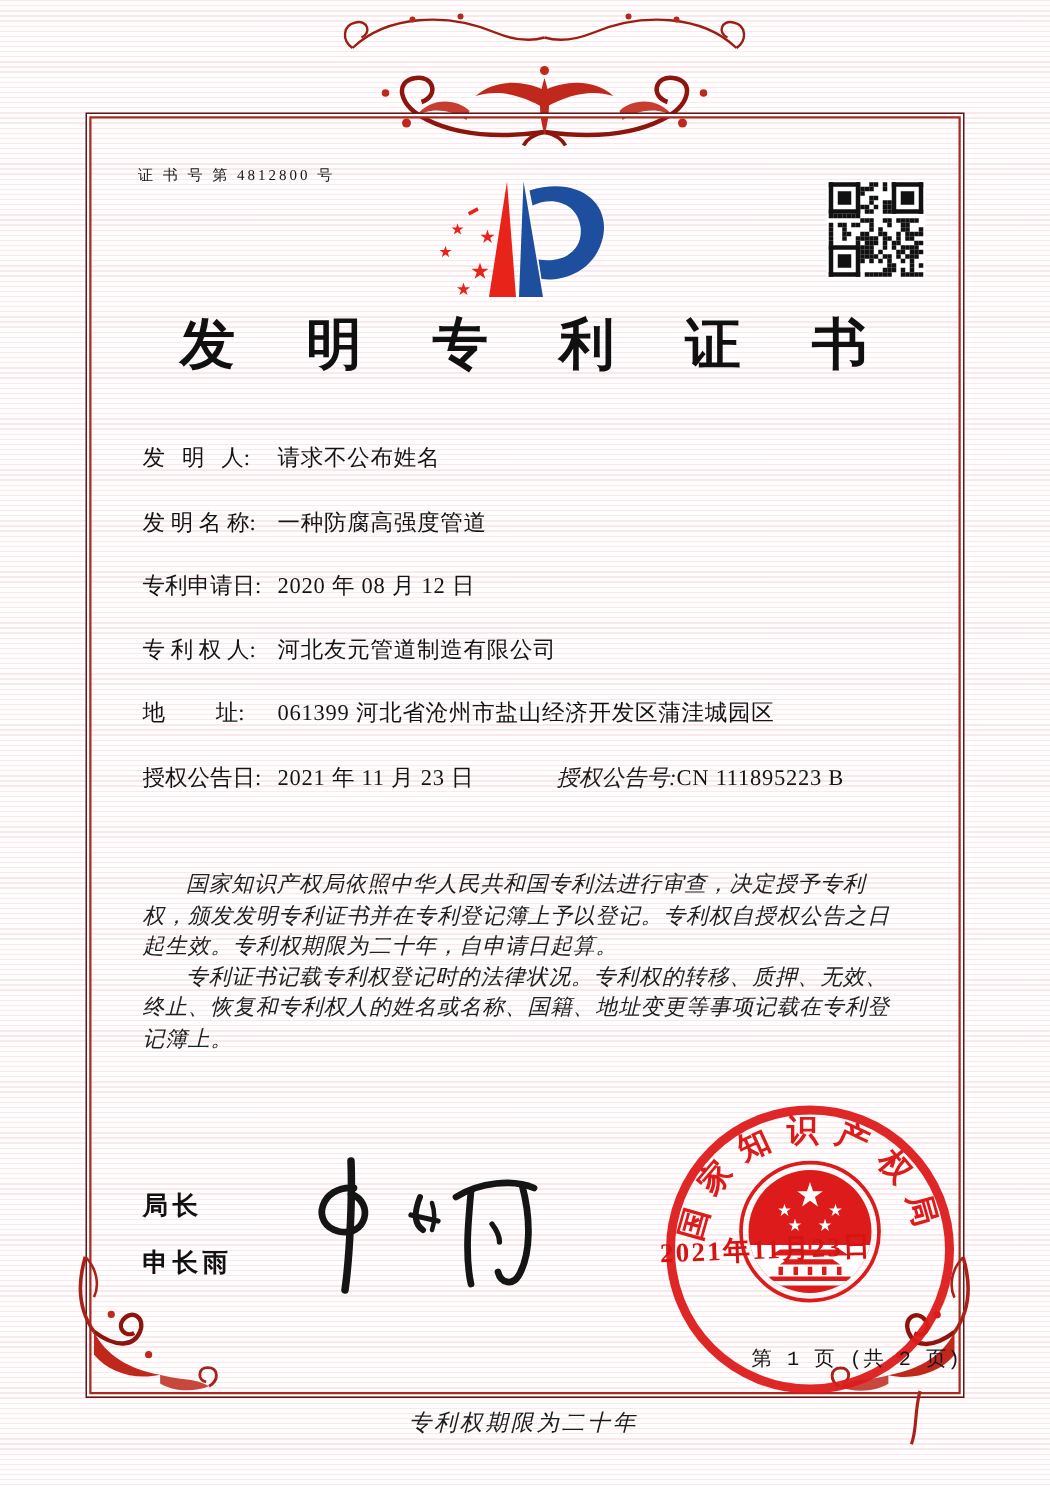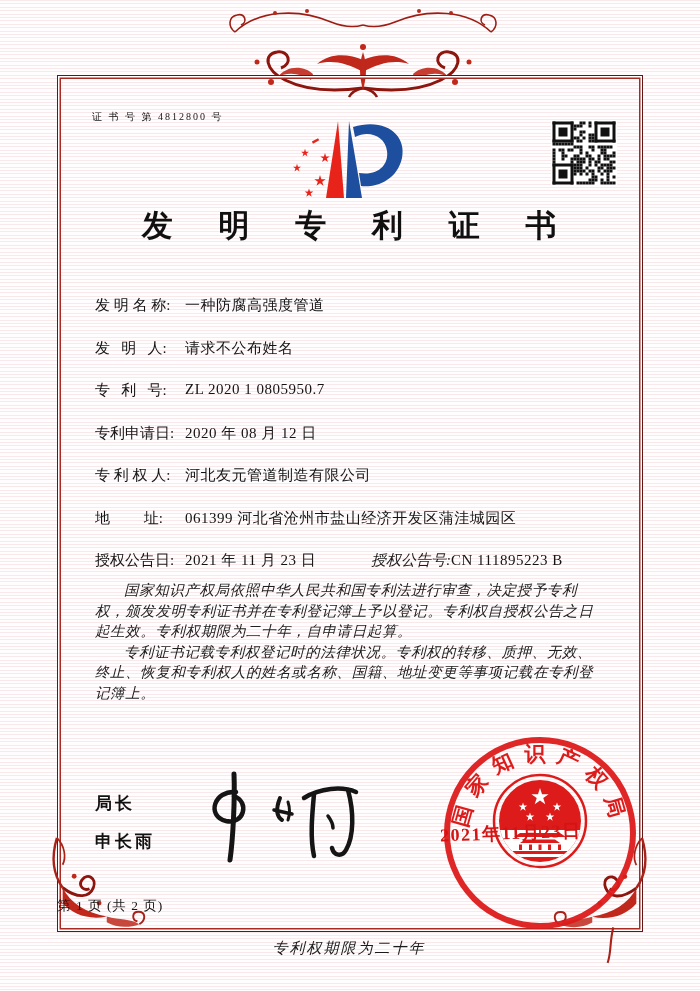--- a/index.html
+++ b/index.html
@@ -18,41 +18,41 @@
     border:1.5px solid #5f1717;
     box-shadow: inset 0 0 0 1.5px #ffffff, inset 0 0 0 3px #a92a22;
   }
   .cert-number{
     position:absolute;left:92px;top:110px;
     font-size:10px;letter-spacing:2px;color:#161616;
   }
   .deco{position:absolute;pointer-events:none;}
   .title{
     position:absolute;left:57px;top:205px;width:584px;
-    text-align:center;font-size:31px;font-weight:600;color:#101010;
+    text-align:center;font-size:37px;font-weight:600;color:#101010;
     letter-spacing:19px;text-indent:19px;
   }
   .fields{position:absolute;left:95px;top:296px;width:512px;}
   .frow{height:20px;margin-bottom:22.5px;font-size:15px;white-space:pre;}
   .flabel{display:inline-block;width:90px;white-space:pre;color:#141414;vertical-align:top;}
   .fvalue{color:#141414;letter-spacing:.5px;}
   .fvalue-fixed{display:inline-block;width:168px;}
   .flabel2{display:inline-block;margin-left:18px;white-space:pre;font-style:italic;}
   .paras{
     position:absolute;left:95px;top:580px;width:512px;
     font-style:italic;font-size:14.5px;line-height:20.5px;
     letter-spacing:.6px;color:#202020;
   }
   .paras p{margin:0;text-indent:2em;}
   .signer{position:absolute;left:95px;font-size:17px;font-weight:700;
     letter-spacing:3px;color:#111;font-family:"Liberation Sans","DejaVu Sans",sans-serif;}
   .signer.t1{top:792px;} .signer.t2{top:830px;}
   .pagenum{
-    position:absolute;left:57px;top:897px;width:584px;text-align:left;
-    font-size:13.5px;letter-spacing:1px;color:#161616;
+    position:absolute;left:57px;top:897px;width:584px;text-align:right;
+    font-size:13.5px;letter-spacing:1px;color:#161616;font-family:Liberation Mono, monospace;
   }
   .footnote{
     position:absolute;left:57px;top:939px;width:584px;text-align:center;
     font-size:15px;font-style:italic;letter-spacing:2px;color:#1b1b1b;
   }
   svg text{font-family:"Liberation Serif","DejaVu Serif",serif;}
 </style>
 </head>
 <body>
 
@@ -277,23 +277,22 @@
         <rect x="52.5" y="61.5" width="3" height="3"></rect>
         <rect x="55.5" y="61.5" width="3" height="3"></rect>
         <rect x="58.5" y="61.5" width="3" height="3"></rect>
         <rect x="61.5" y="61.5" width="3" height="3"></rect>
       </g>
   </svg>
 
   <div class="title">发 明 专 利 证 书</div>
 
   <div class="fields">
+    <div class="frow"><span class="flabel">发   明   人:</span><span class="fvalue">请求不公布姓名</span></div>
     <div class="frow"><span class="flabel">发 明 名 称:</span><span class="fvalue">一种防腐高强度管道</span></div>
-    <div class="frow"><span class="flabel">发   明   人:</span><span class="fvalue">请求不公布姓名</span></div>
-    <div class="frow"><span class="flabel">专   利   号:</span><span class="fvalue">ZL 2020 1 0805950.7</span></div>
     <div class="frow"><span class="flabel">专利申请日:</span><span class="fvalue">2020 年 08 月 12 日</span></div>
     <div class="frow"><span class="flabel">专 利 权 人:</span><span class="fvalue">河北友元管道制造有限公司</span></div>
     <div class="frow"><span class="flabel">地         址:</span><span class="fvalue">061399 河北省沧州市盐山经济开发区蒲洼城园区</span></div>
     <div class="frow"><span class="flabel">授权公告日:</span><span class="fvalue fvalue-fixed">2021 年 11 月 23 日</span><span class="flabel2">授权公告号:</span><span class="fvalue">CN 111895223 B</span></div>
   </div>
 
   <div class="paras">
     <p>国家知识产权局依照中华人民共和国专利法进行审查，决定授予专利权，颁发发明专利证书并在专利登记簿上予以登记。专利权自授权公告之日起生效。专利权期限为二十年，自申请日起算。</p>
     <p>专利证书记载专利权登记时的法律状况。专利权的转移、质押、无效、终止、恢复和专利权人的姓名或名称、国籍、地址变更等事项记载在专利登记簿上。</p>
   </div>

